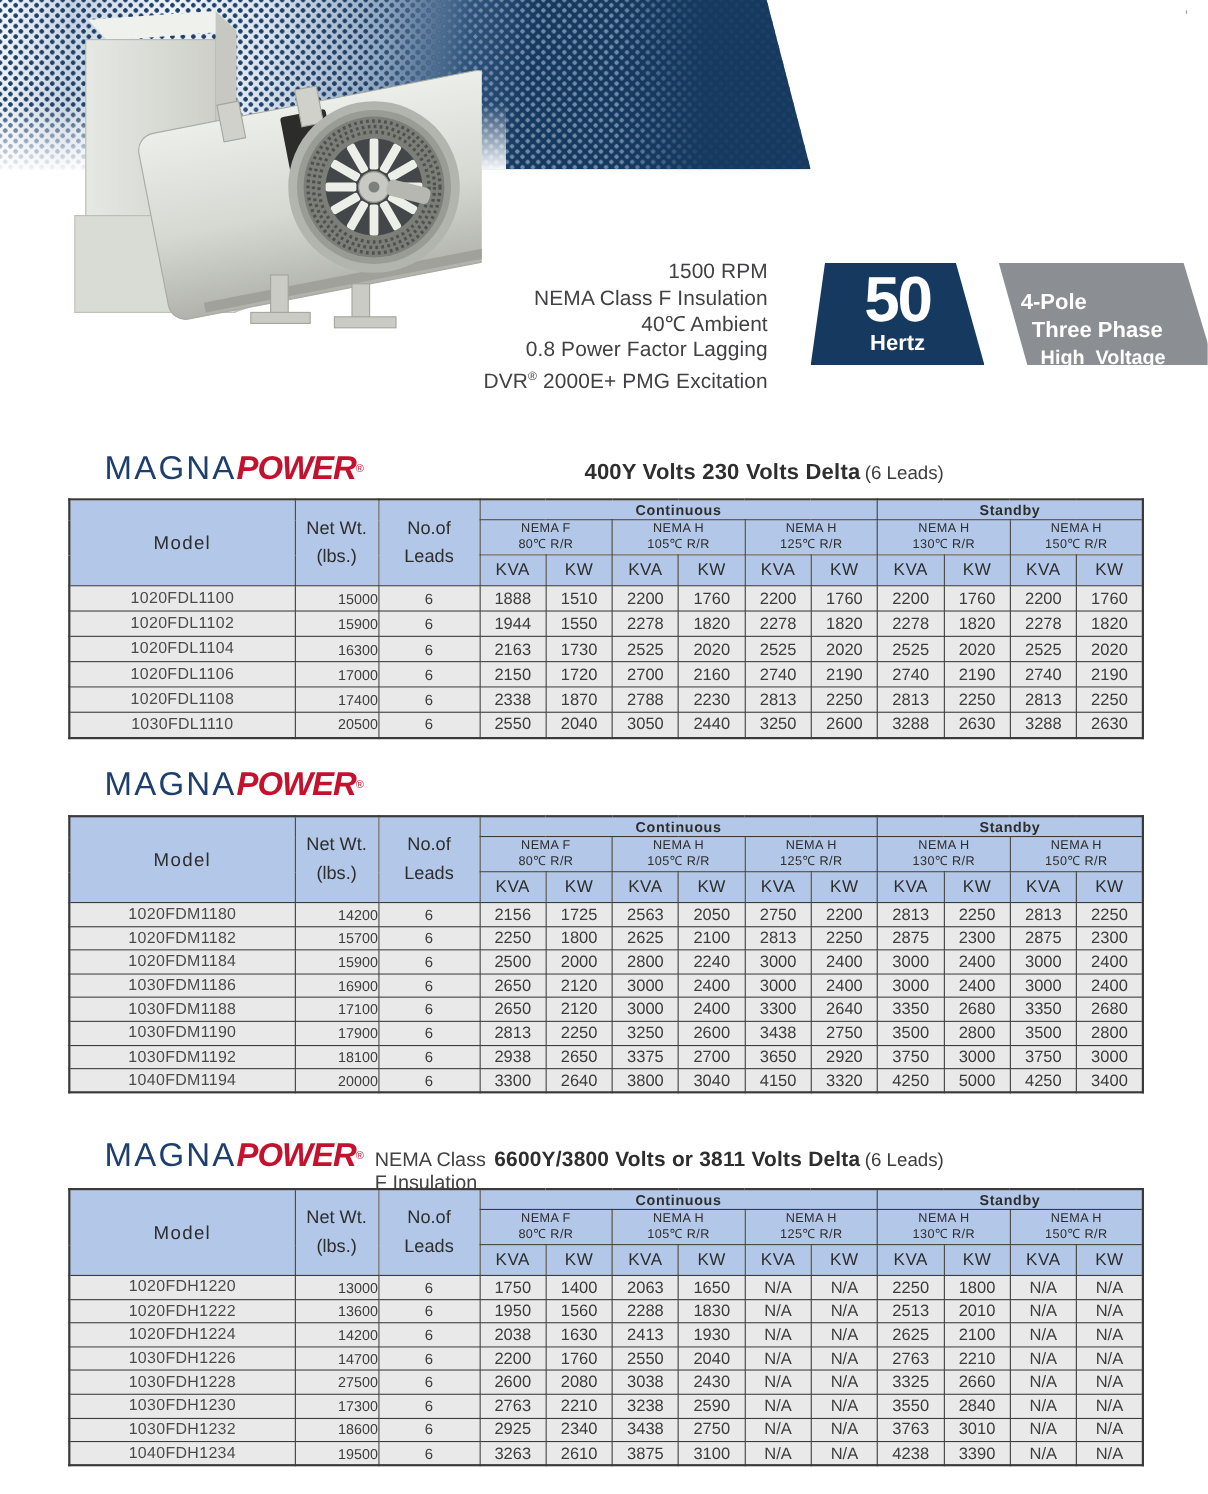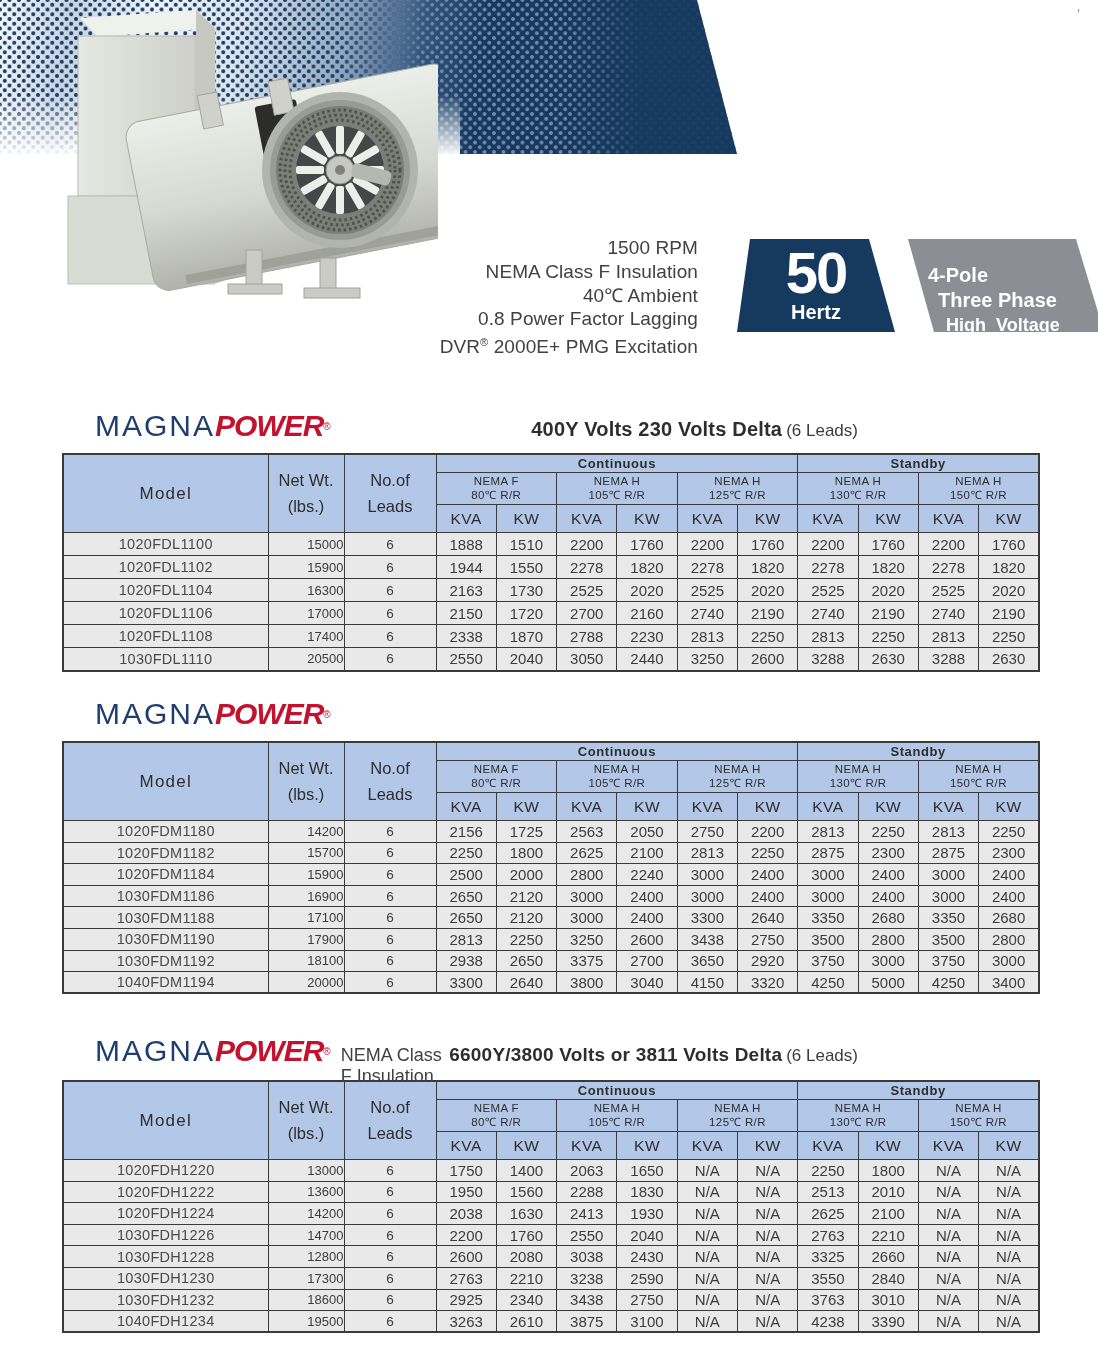--- a/index.html
+++ b/index.html
@@ -657,21 +657,21 @@
             <td class="c-val">2040</td>
             <td class="c-val">N/A</td>
             <td class="c-val">N/A</td>
             <td class="c-val">2763</td>
             <td class="c-val">2210</td>
             <td class="c-val">N/A</td>
             <td class="c-val">N/A</td>
           </tr>
           <tr>
             <td class="c-model">1030FDH1228</td>
-            <td class="c-netwt">12800</td>
+            <td class="c-netwt">27500</td>
             <td class="c-leads">6</td>
             <td class="c-val">2600</td>
             <td class="c-val">2080</td>
             <td class="c-val">3038</td>
             <td class="c-val">2430</td>
             <td class="c-val">N/A</td>
             <td class="c-val">N/A</td>
             <td class="c-val">3325</td>
             <td class="c-val">2660</td>
             <td class="c-val">N/A</td>

